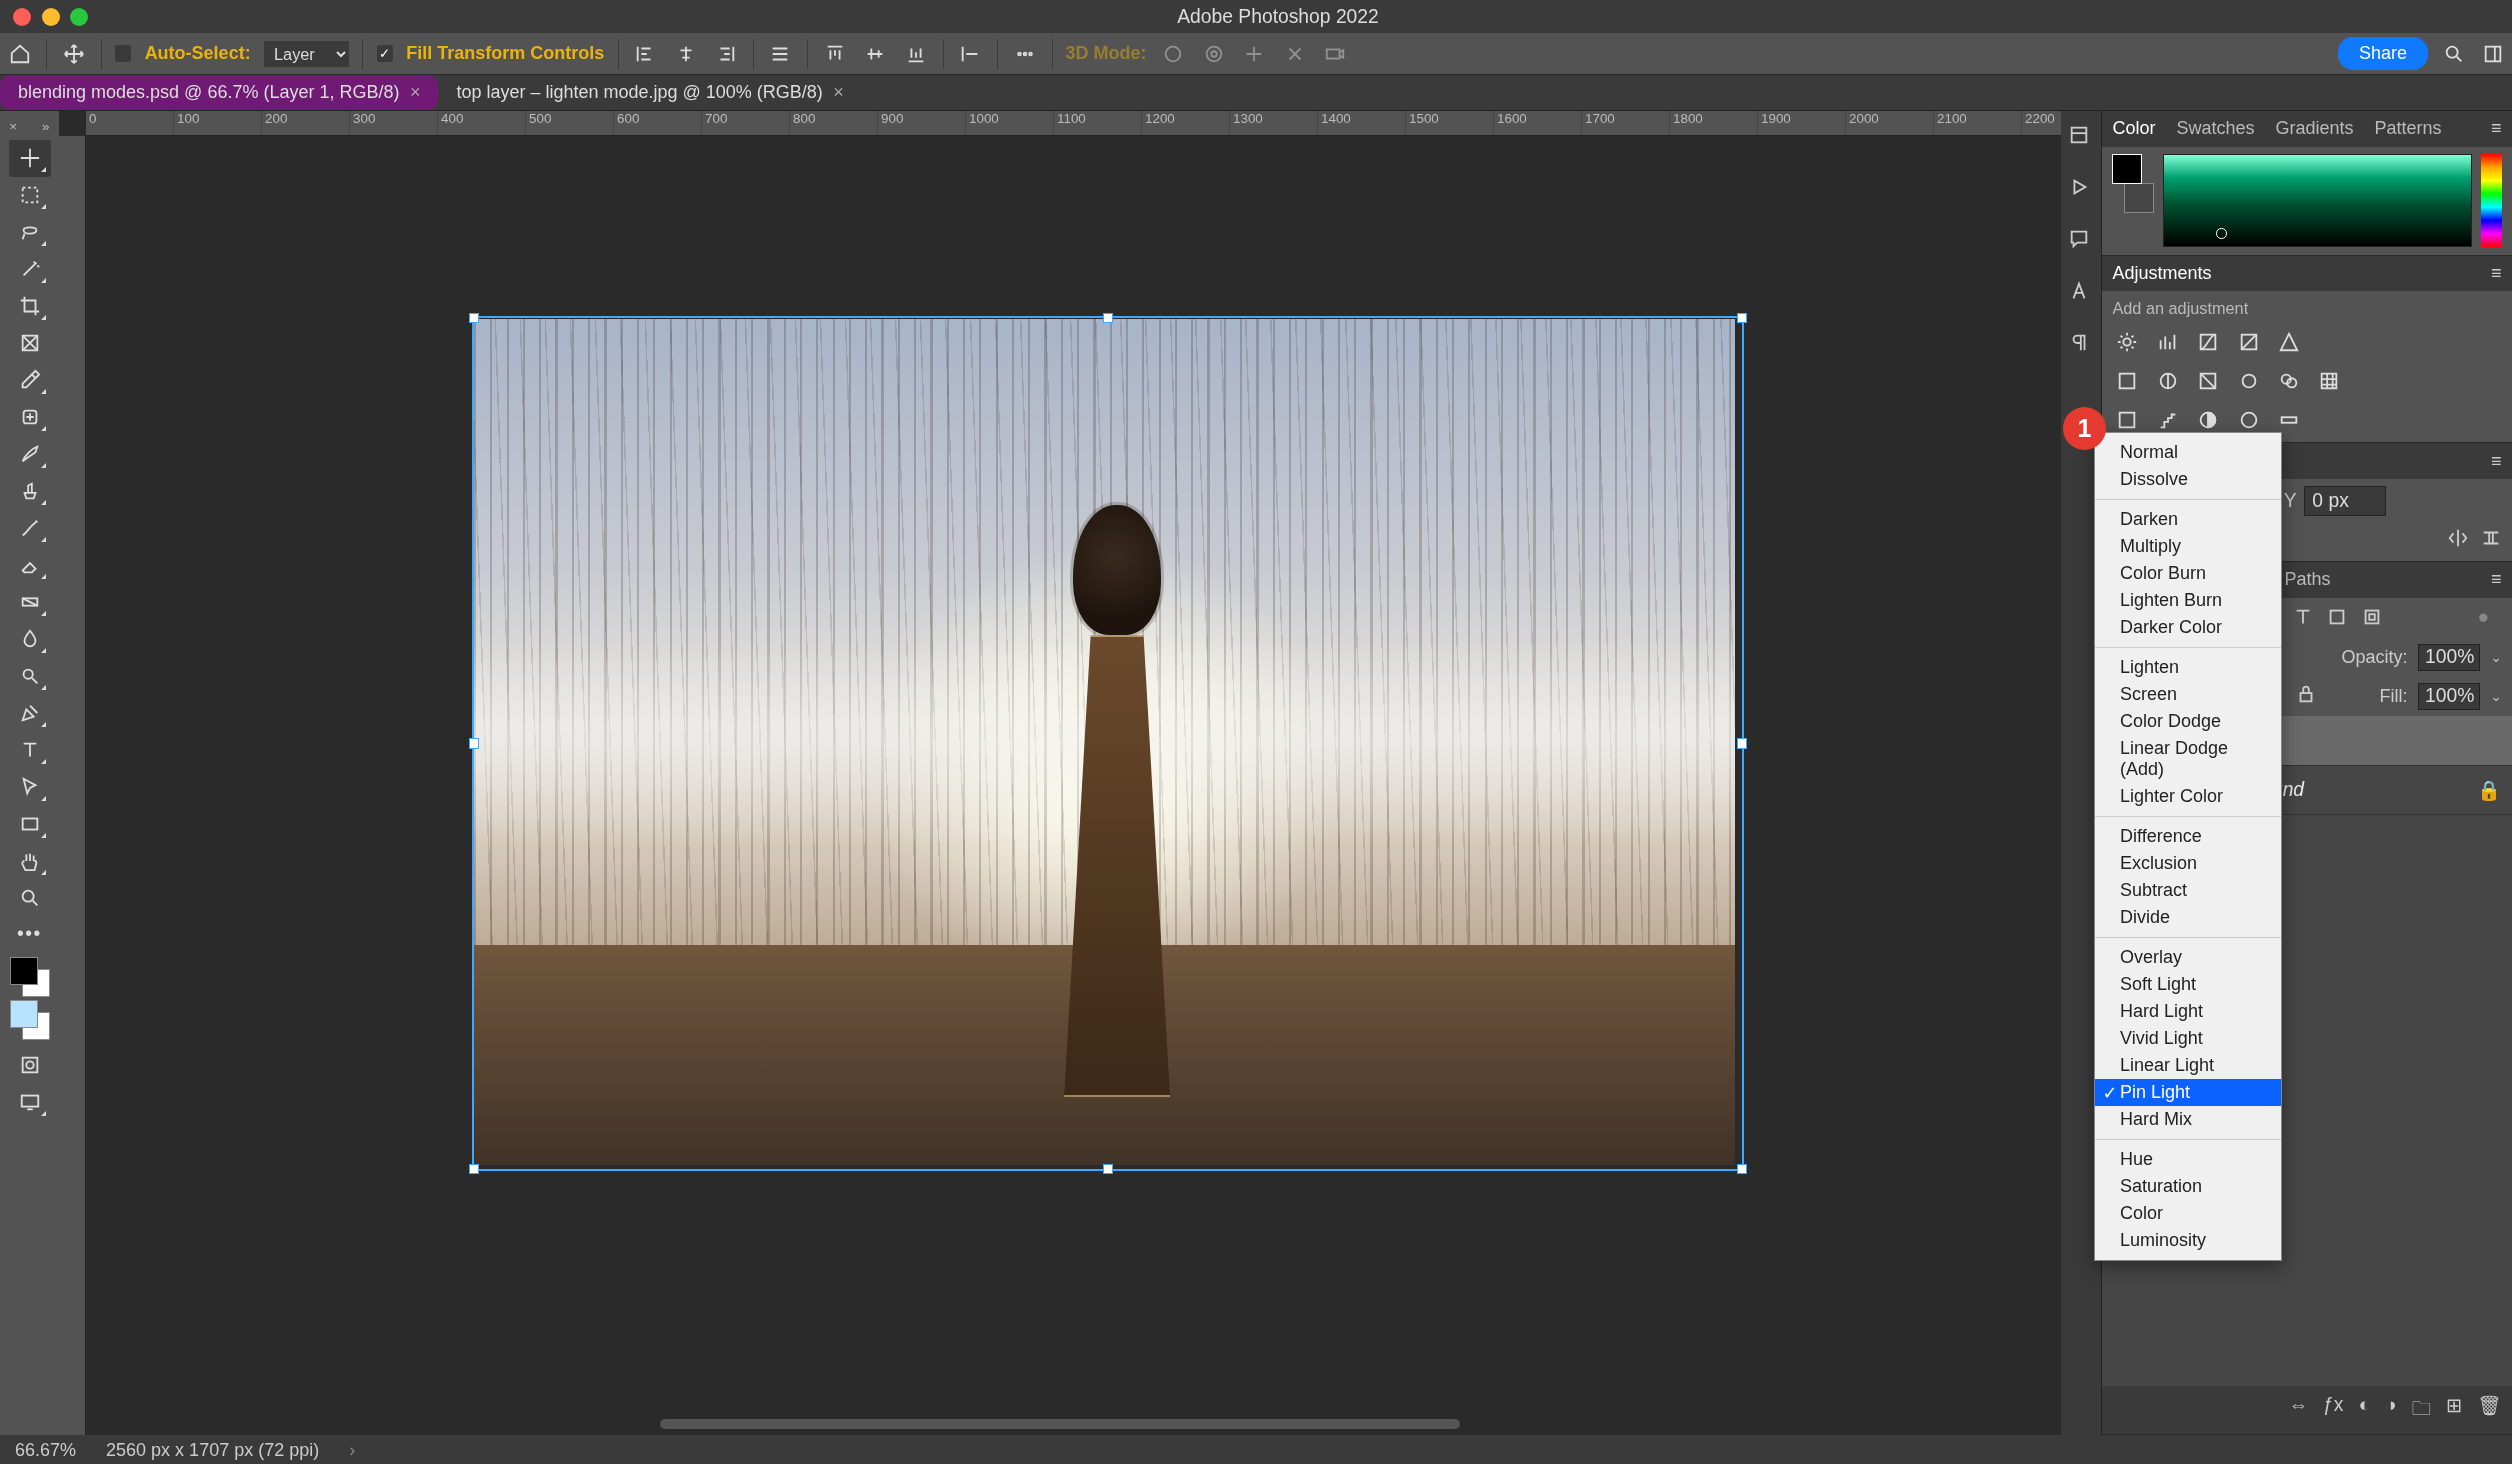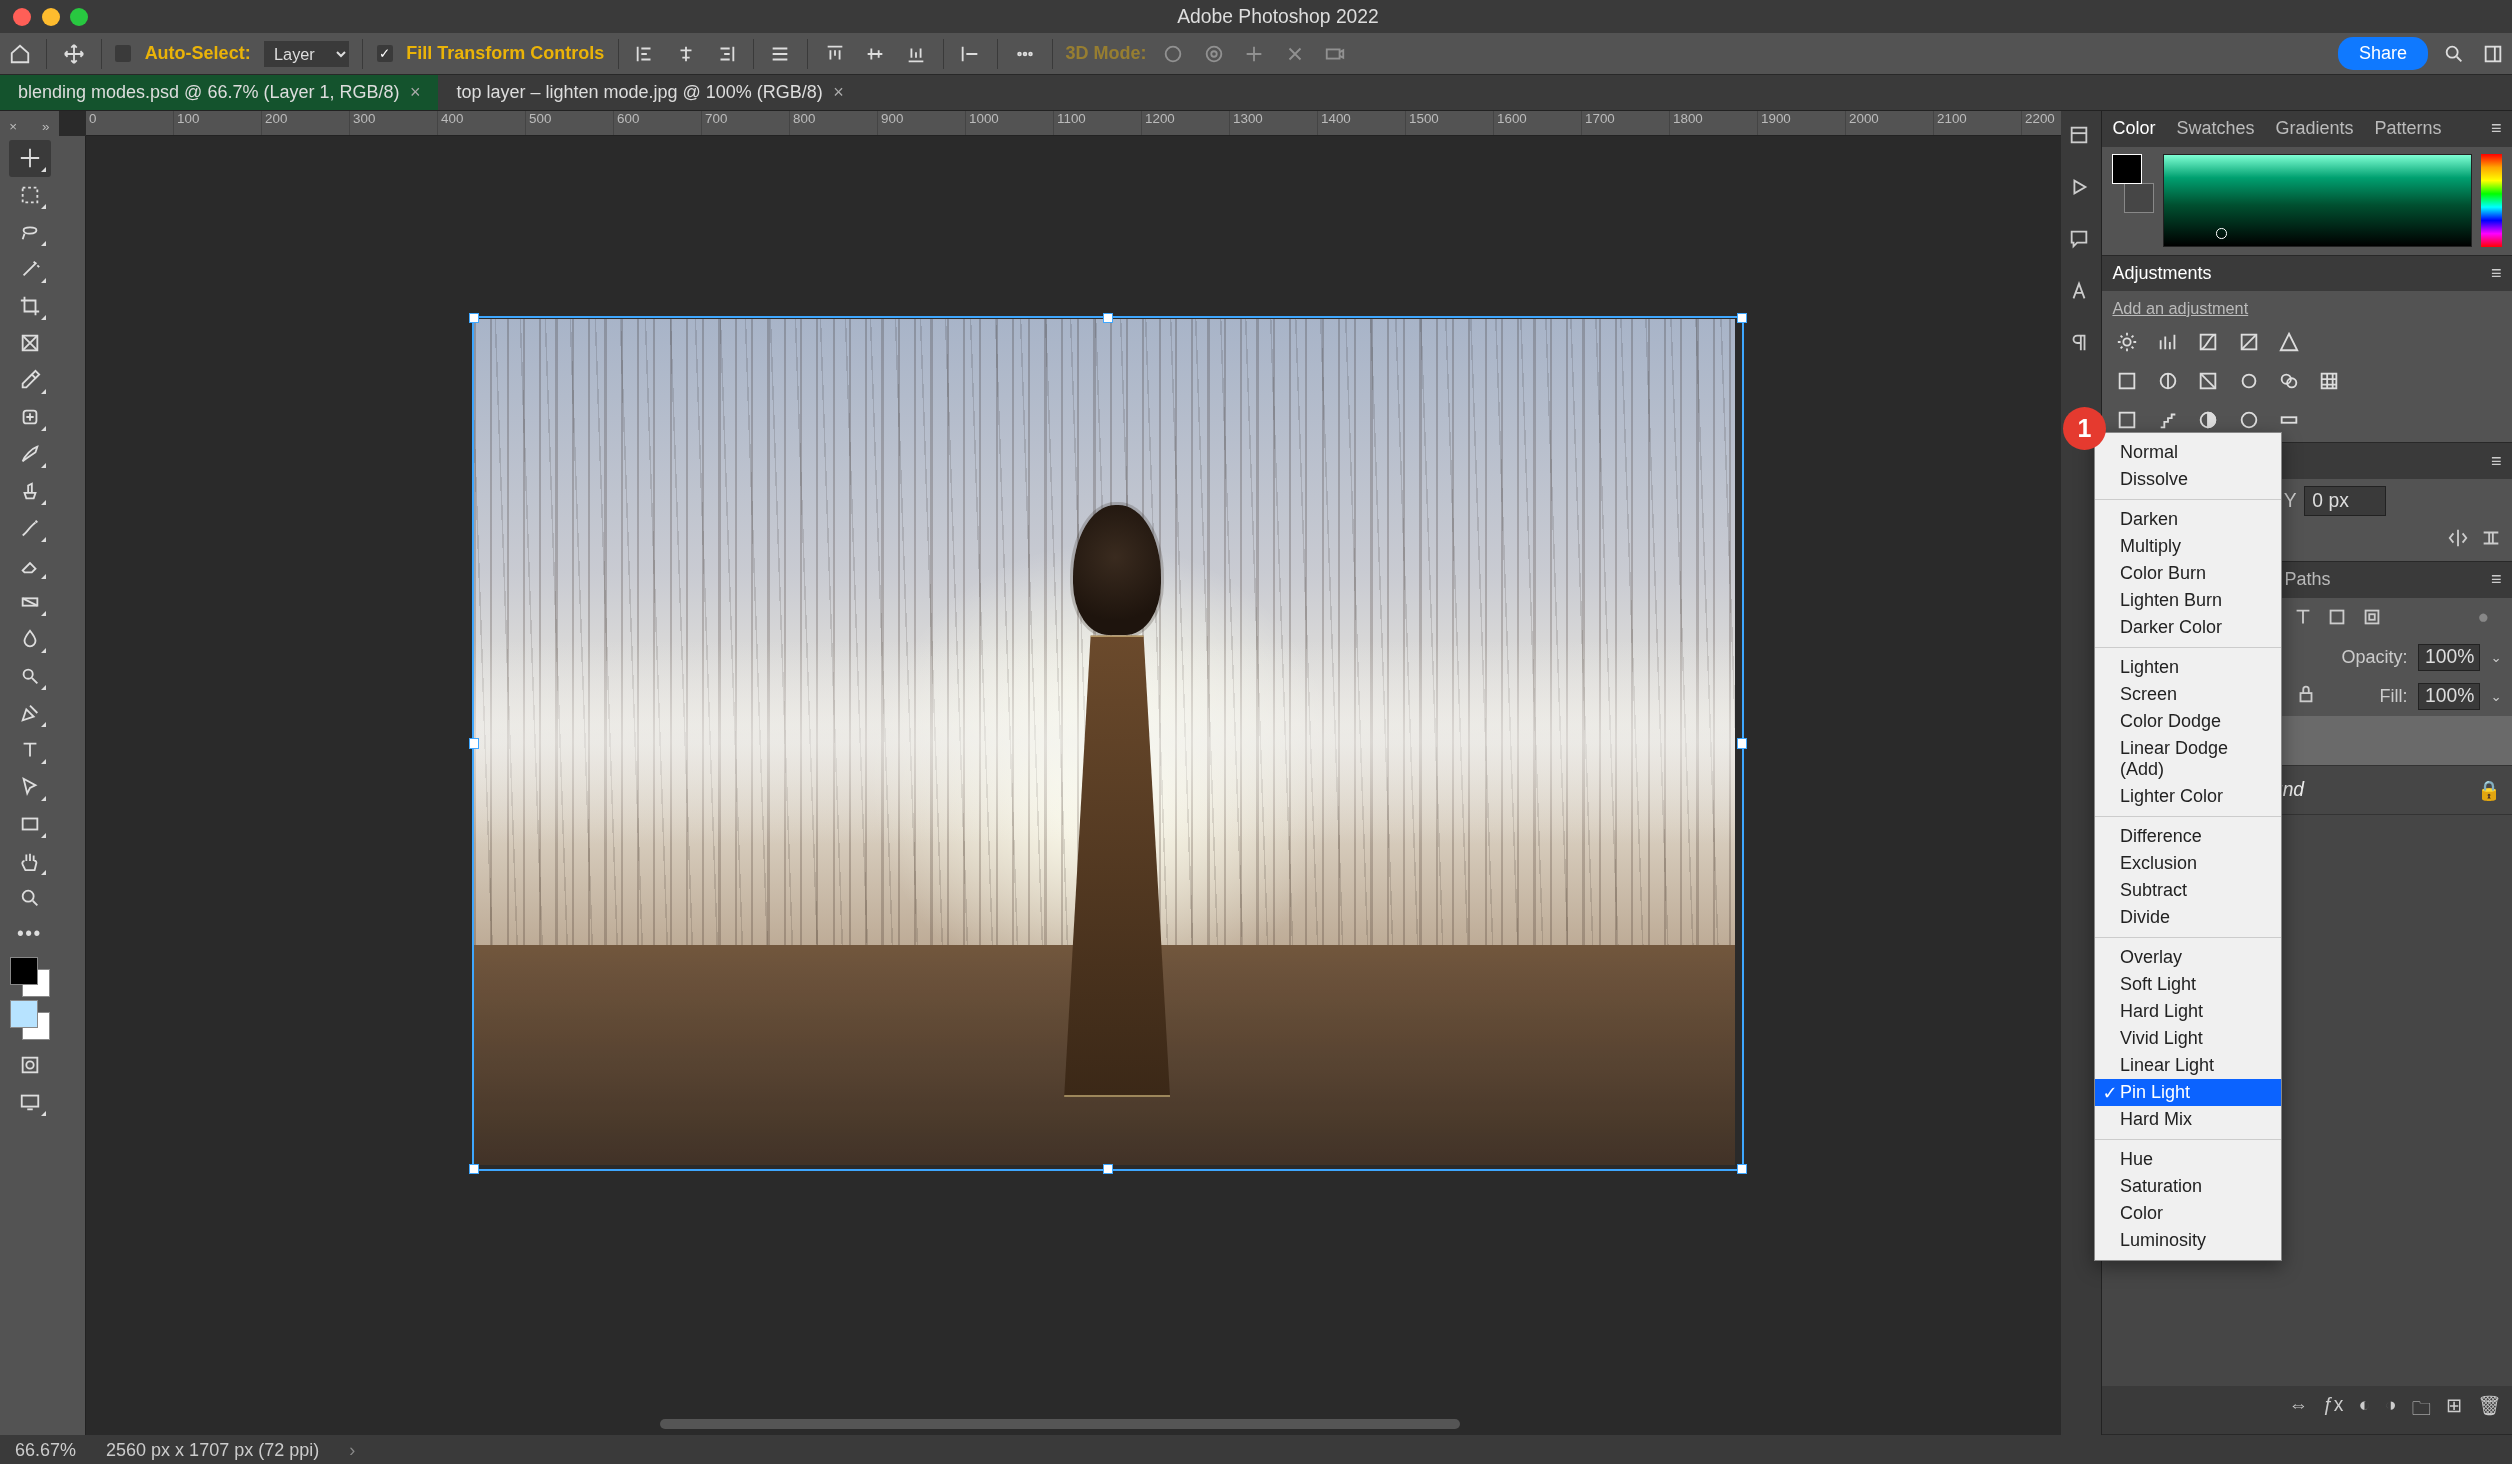--- a/index.html
+++ b/index.html
@@ -20,21 +20,21 @@
 .optbar .chk.on::after{content:"✓";color:#fff;font-size:13.4px;}
 .optbar label{font-size:18px;color:#eab308;font-weight:bold;}
 .optbar select{background:#3a3a3a;color:#ddd;border:none;font-size:16.3px;padding:3px 18px 3px 6px;}
 .optbar .right{margin-left:auto;display:flex;align-items:center;gap:12px;}
 .share-btn{background:#0f79ff;color:#fff;border:none;padding:6px 21px;border-radius:15px;font-size:18px;}
 .optbar .disabled{opacity:.45;}
 
 
 .doctabs{height:36px;background:#3a3a3a;display:flex;align-items:center;border-bottom:0.7px solid #222;}
 .doctab{display:flex;align-items:center;gap:10.4px;padding:0 18px;height:100%;font-size:18px;color:#ddd;}
-.doctab.active{background:#14532d;}
+.doctab.active{background:#701a75;border-radius:10px;}
 .doctab .x{color:#aaa;}
 
 
 .main{display:flex;height:calc(100% - 33px - 42px - 36px - 30px);}
 .toolcol{width:59px;background:#535353;display:flex;flex-direction:column;align-items:center;padding-top:6px;}
 .tooltab{width:28px;height:18px;background:#535353;display:flex;align-items:center;justify-content:center;font-size:13.4px;color:#bbb;}
 .toolbtn{width:42px;height:37px;display:flex;align-items:center;justify-content:center;color:#ddd;position:relative;}
 .toolbtn.sel{background:#3a3a3a;border-radius:3px;}
 .toolbtn .corner{position:absolute;right:4.5px;bottom:4.5px;width:0;height:0;border-left:5.2px solid transparent;border-bottom:5.2px solid #ddd;}
 .toolcol .dots{color:#ddd;letter-spacing:1.5px;padding:6px;}
@@ -527,21 +527,21 @@
         <div class="hue"></div>
       </div>
     </div>
 
     <div class="panel adj">
       <div class="tabs">
         <span class="act">Adjustments</span>
         <span class="ham">≡</span>
       </div>
       <div class="body">
-        <div style="color:#bbb;font-size:16.3px;text-decoration:underline;">Add an adjustment</div>
+        <div style="color:#bbb;font-size:16.3px;">Add an adjustment</div>
         <div class="adjrow">
           <div class="a">
               <svg viewBox="0 0 24 24">
                 <circle cx="12" cy="12" r="4"></circle>
                 <path d="M12 2v3M12 19v3M2 12h3M19 12h3M5 5l2 2M17 17l2 2M19 5l-2 2M5 19l2-2"></path>
               </svg>
             </div>
           <div class="a">
               <svg viewBox="0 0 24 24">
                 <path d="M4 20V10M9 20V6M14 20V12M19 20V4"></path>

